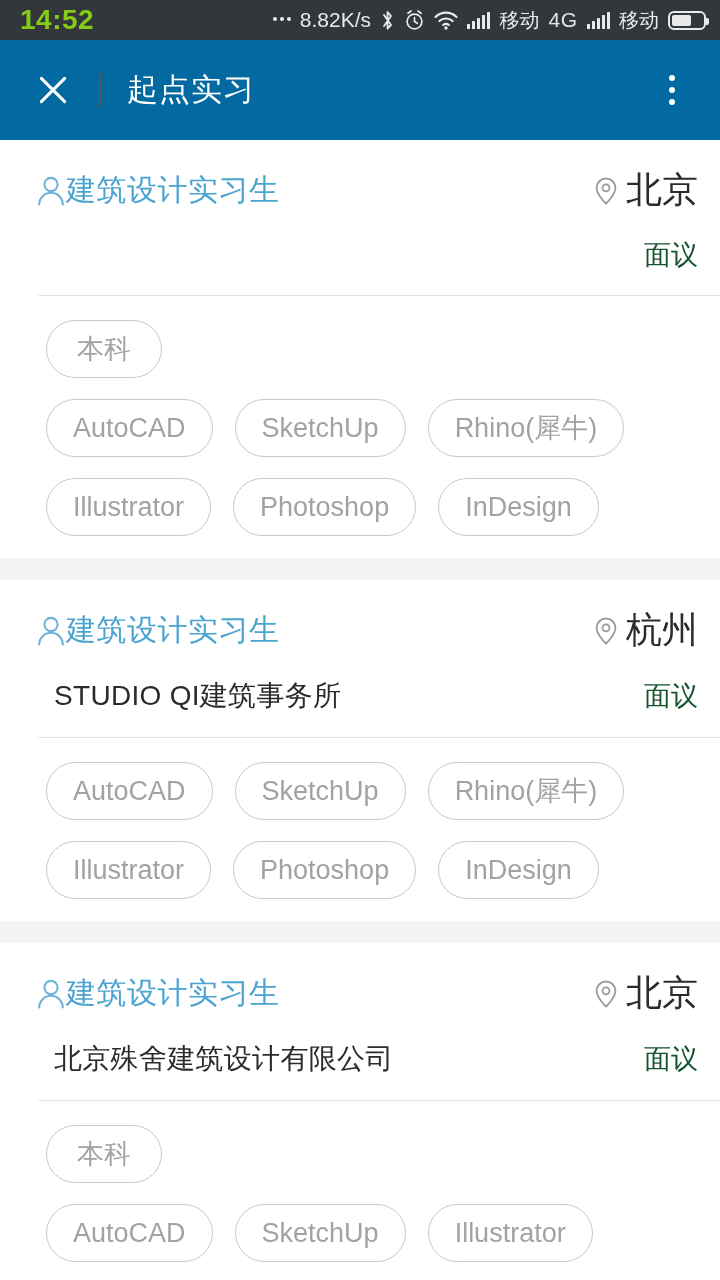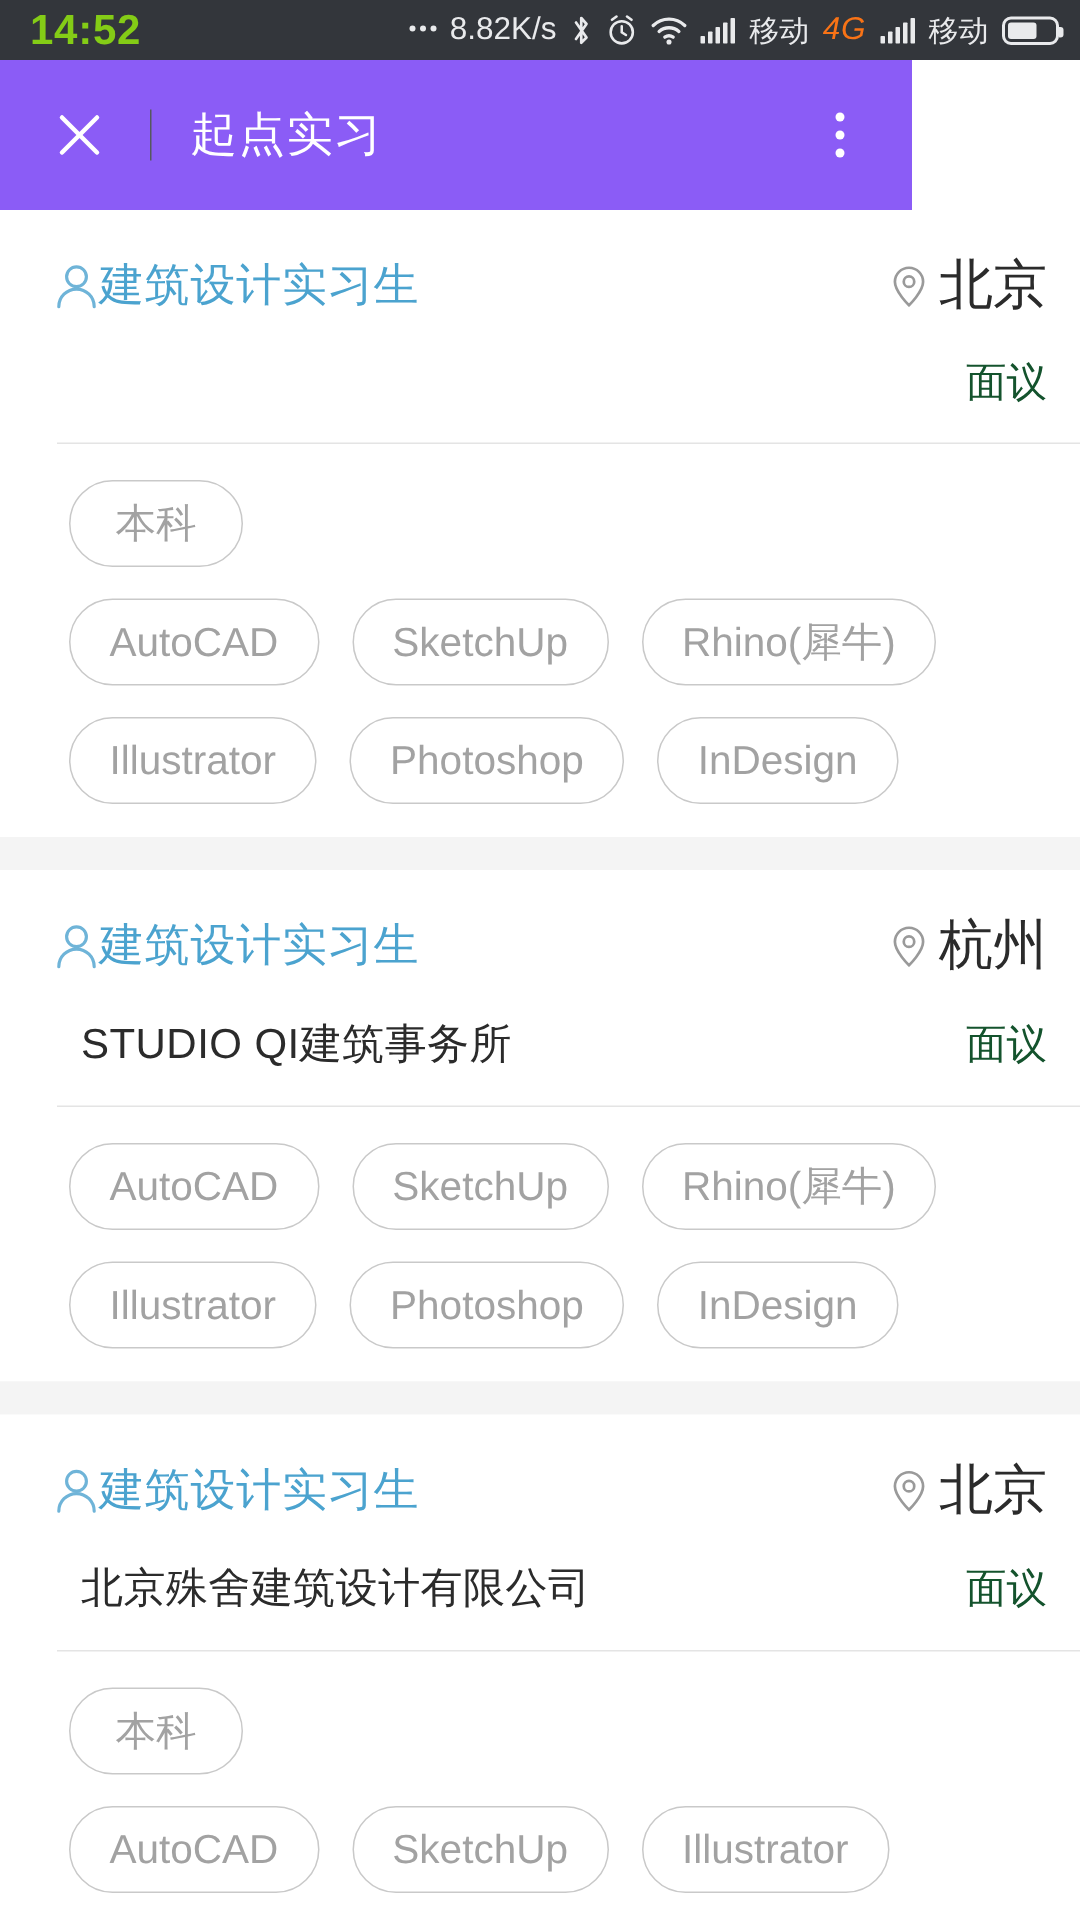--- a/index.html
+++ b/index.html
@@ -20,21 +20,21 @@
   }
   .sb-time{ font-size:28px; letter-spacing:.5px; color:#84cc16;font-weight:bold; }
   .sb-right{
     margin-left:auto;
     display:flex; align-items:center; gap:9px;
   }
   .sb-dots{ display:flex; align-items:flex-end; gap:3px; padding-bottom:3px;}
   .sb-dots i{ width:4px;height:4px;border-radius:50%;background:#e9eaec;display:block;}
   .sb-speed{ font-size:21px; color:#e9eaec; }
   .sb-label{ font-size:20px; color:#e9eaec; }
-  .sb-4g{ font-size:21px; color:#f97316; letter-spacing:.5px;font-style:italic;}
+  .sb-4g{ font-size:21px; color:#e5e5e5; letter-spacing:.5px;}
   .ic{ display:block; }
 
   .bars{ display:flex; align-items:flex-end; gap:1.5px; height:17px;}
   .bars i{ width:3.5px; background:#e9eaec; display:block; border-radius:.5px;}
   .bars i:nth-child(1){height:5px;}
   .bars i:nth-child(2){height:8px;}
   .bars i:nth-child(3){height:11px;}
   .bars i:nth-child(4){height:14px;}
   .bars i:nth-child(5){height:17px;}
 
@@ -43,22 +43,22 @@
     position:relative; display:flex; align-items:center; padding:2px;
   }
   .battery:after{
     content:""; position:absolute; right:-5px; top:5px;
     width:3px;height:7px;background:#e9eaec;border-radius:0 2px 2px 0;
   }
   .battery b{ display:block; height:100%; width:62%; background:#e9eaec; border-radius:2px;}
 
   
   .app-header{
-    height:100px; width:608px;
-    background:#8b5cf6;
+    height:100px; width:720px;
+    background:#0369a1;
     display:flex; align-items:center;
     padding:0 26px 0 30px;
     position:relative;
   }
   .close-btn{
     width:46px;height:46px;position:relative;flex:0 0 auto; cursor:pointer;
   }
   .close-btn:before,.close-btn:after{
     content:""; position:absolute; left:50%; top:50%;
     width:36px;height:3px;background:#ffffff;border-radius:2px;

